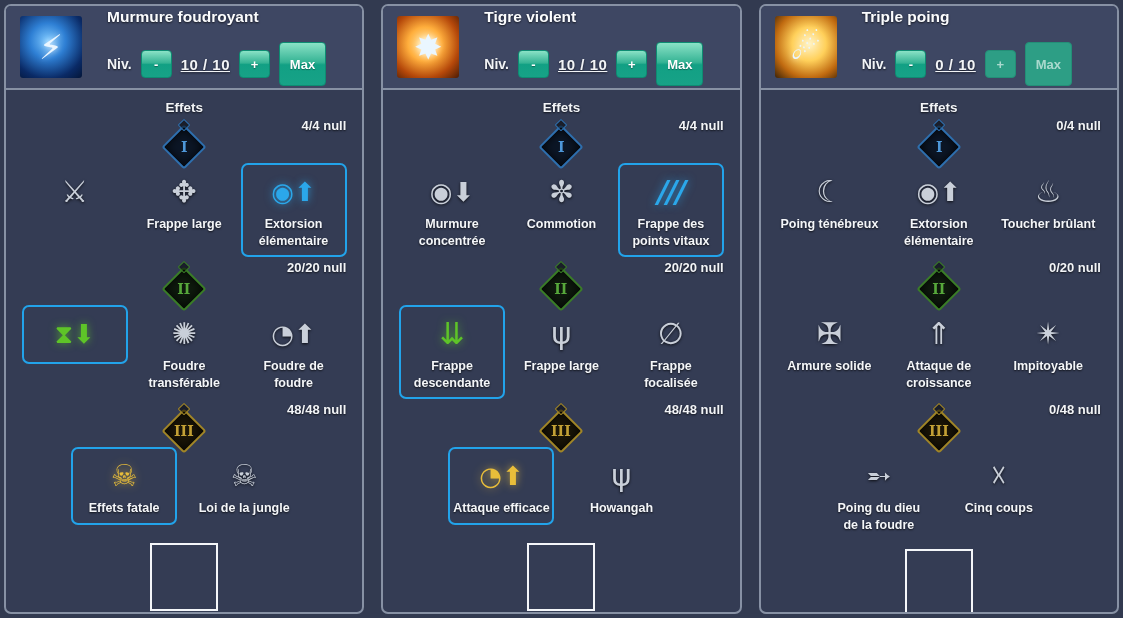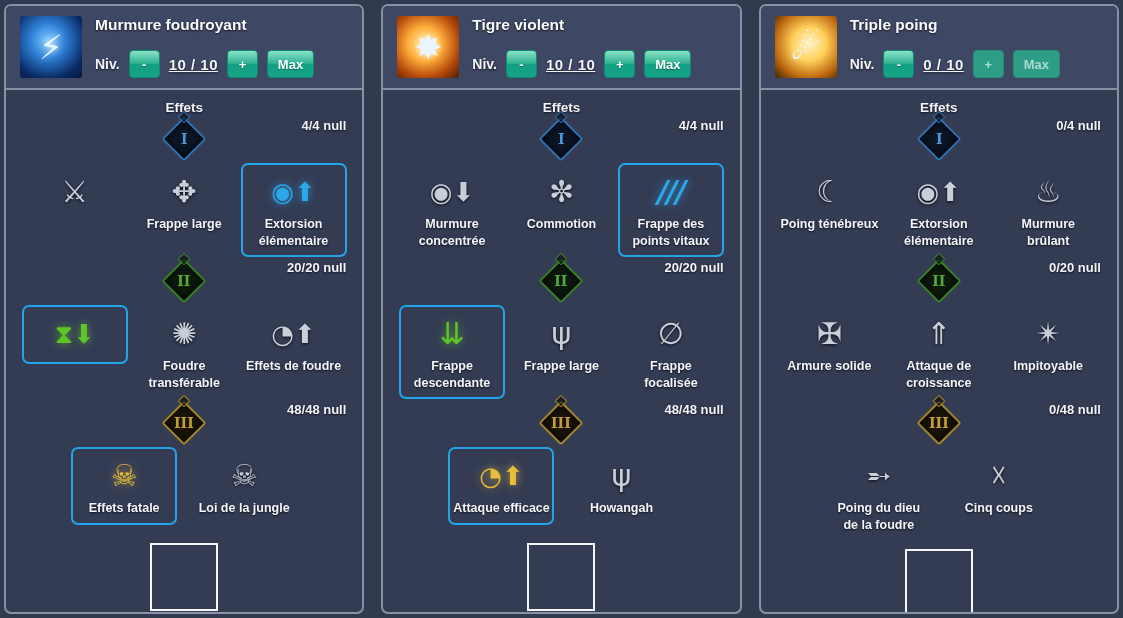--- a/index.html
+++ b/index.html
@@ -28,41 +28,41 @@
   }
   .skill-art{
     width:62px;height:62px;border-radius:3px;flex:0 0 auto;
     display:flex;align-items:center;justify-content:center;
     font-size:34px;color:#eaf6ff;
     text-shadow:0 0 6px rgba(255,255,255,.8);
   }
   .art-lightning{background:radial-gradient(circle at 45% 40%,#7ec9ff 0%,#2e7fd4 35%,#0a2a66 75%,#041638 100%);}
   .art-tiger{background:radial-gradient(circle at 45% 45%,#ffe9a8 0%,#ffae3c 35%,#b5480a 70%,#4a1c05 100%);}
   .art-fist{background:radial-gradient(circle at 55% 45%,#fff3c4 0%,#ffd05a 35%,#c06a10 70%,#3c2206 100%);}
-  .header-info{display:flex;flex-direction:column;gap:16px;min-width:0;}
+  .header-info{display:flex;flex-direction:column;gap:16px;min-width:0;margin-left:12px;}
   .panel-title{font-size:15.5px;font-weight:bold;color:#fbfcfe;text-shadow:0 1px 2px rgba(0,0,0,.7);white-space:nowrap;}
   .level-row{display:flex;align-items:center;gap:9px;}
   .niv{font-size:14px;font-weight:bold;text-shadow:0 1px 2px rgba(0,0,0,.7);}
   .level-value{font-size:15px;font-weight:bold;letter-spacing:.5px;text-shadow:0 1px 2px rgba(0,0,0,.7);text-decoration:underline;}
   
   .btn{
     background:linear-gradient(180deg,#8ae2c6 0%,#35b394 46%,#12a084 52%,#17a287 100%);
     border:1px solid #0e8c72;border-radius:4px;
     color:#ffffff;font-weight:bold;font-family:inherit;
     font-size:13px;cursor:pointer;
     text-shadow:0 1px 1px rgba(0,0,0,.35);
     padding:0;
   }
   .btn-sq{width:31px;height:28px;}
-  .btn-max{width:47px;height:28px;}
+  .btn-max{width:47px;height:44px;}
   .btn.flat{background:#2d9e85;border-color:#238f77;color:rgba(222,242,236,.7);text-shadow:none;}
   
   .panel-body{flex:1 1 auto;padding:6px 14px 20px 14px;position:relative;}
   .effects-title{text-align:center;font-size:13.5px;font-weight:600;margin-top:4px;text-shadow:0 1px 2px rgba(0,0,0,.7);}
-  .tier{position:relative;height:48px;display:flex;align-items:center;justify-content:center;}
+  .tier{position:relative;height:48px;display:flex;align-items:flex-end;justify-content:center;}
   .tier-counter{position:absolute;right:2px;top:3px;font-size:13px;font-weight:bold;text-shadow:0 1px 2px rgba(0,0,0,.7);}
   .diamond{
     width:28px;height:28px;transform:rotate(45deg);
     border:2px solid;border-radius:3px;
     display:flex;align-items:center;justify-content:center;
     box-shadow:inset 0 0 10px rgba(0,0,0,.85);
     position:relative;
   }
   .diamond::before{
     content:"";position:absolute;left:-6px;top:-6px;width:7px;height:7px;
@@ -172,21 +172,21 @@
         <div class="skill">
           <div class="skill-icon">
               <span>✺</span>
             </div>
           <div class="skill-label">Foudre transférable</div>
         </div>
         <div class="skill">
           <div class="skill-icon small">
               <span>◔⬆</span>
             </div>
-          <div class="skill-label">Effets de foudre</div>
+          <div class="skill-label">Foudre de foudre</div>
         </div>
       </div>
 
       <div class="tier">
         <span class="tier-counter">48/48 null</span>
         <div class="diamond d3">
             <span class="numeral">III</span>
           </div>
       </div>
       <div class="skills-row two">
@@ -343,21 +343,21 @@
         <div class="skill">
           <div class="skill-icon small">
               <span>◉⬆</span>
             </div>
           <div class="skill-label">Extorsion élémentaire</div>
         </div>
         <div class="skill">
           <div class="skill-icon">
               <span>♨</span>
             </div>
-          <div class="skill-label">Murmure brûlant</div>
+          <div class="skill-label">Toucher brûlant</div>
         </div>
       </div>
 
       <div class="tier">
         <span class="tier-counter">0/20 null</span>
         <div class="diamond d2">
             <span class="numeral">II</span>
           </div>
       </div>
       <div class="skills-row">

